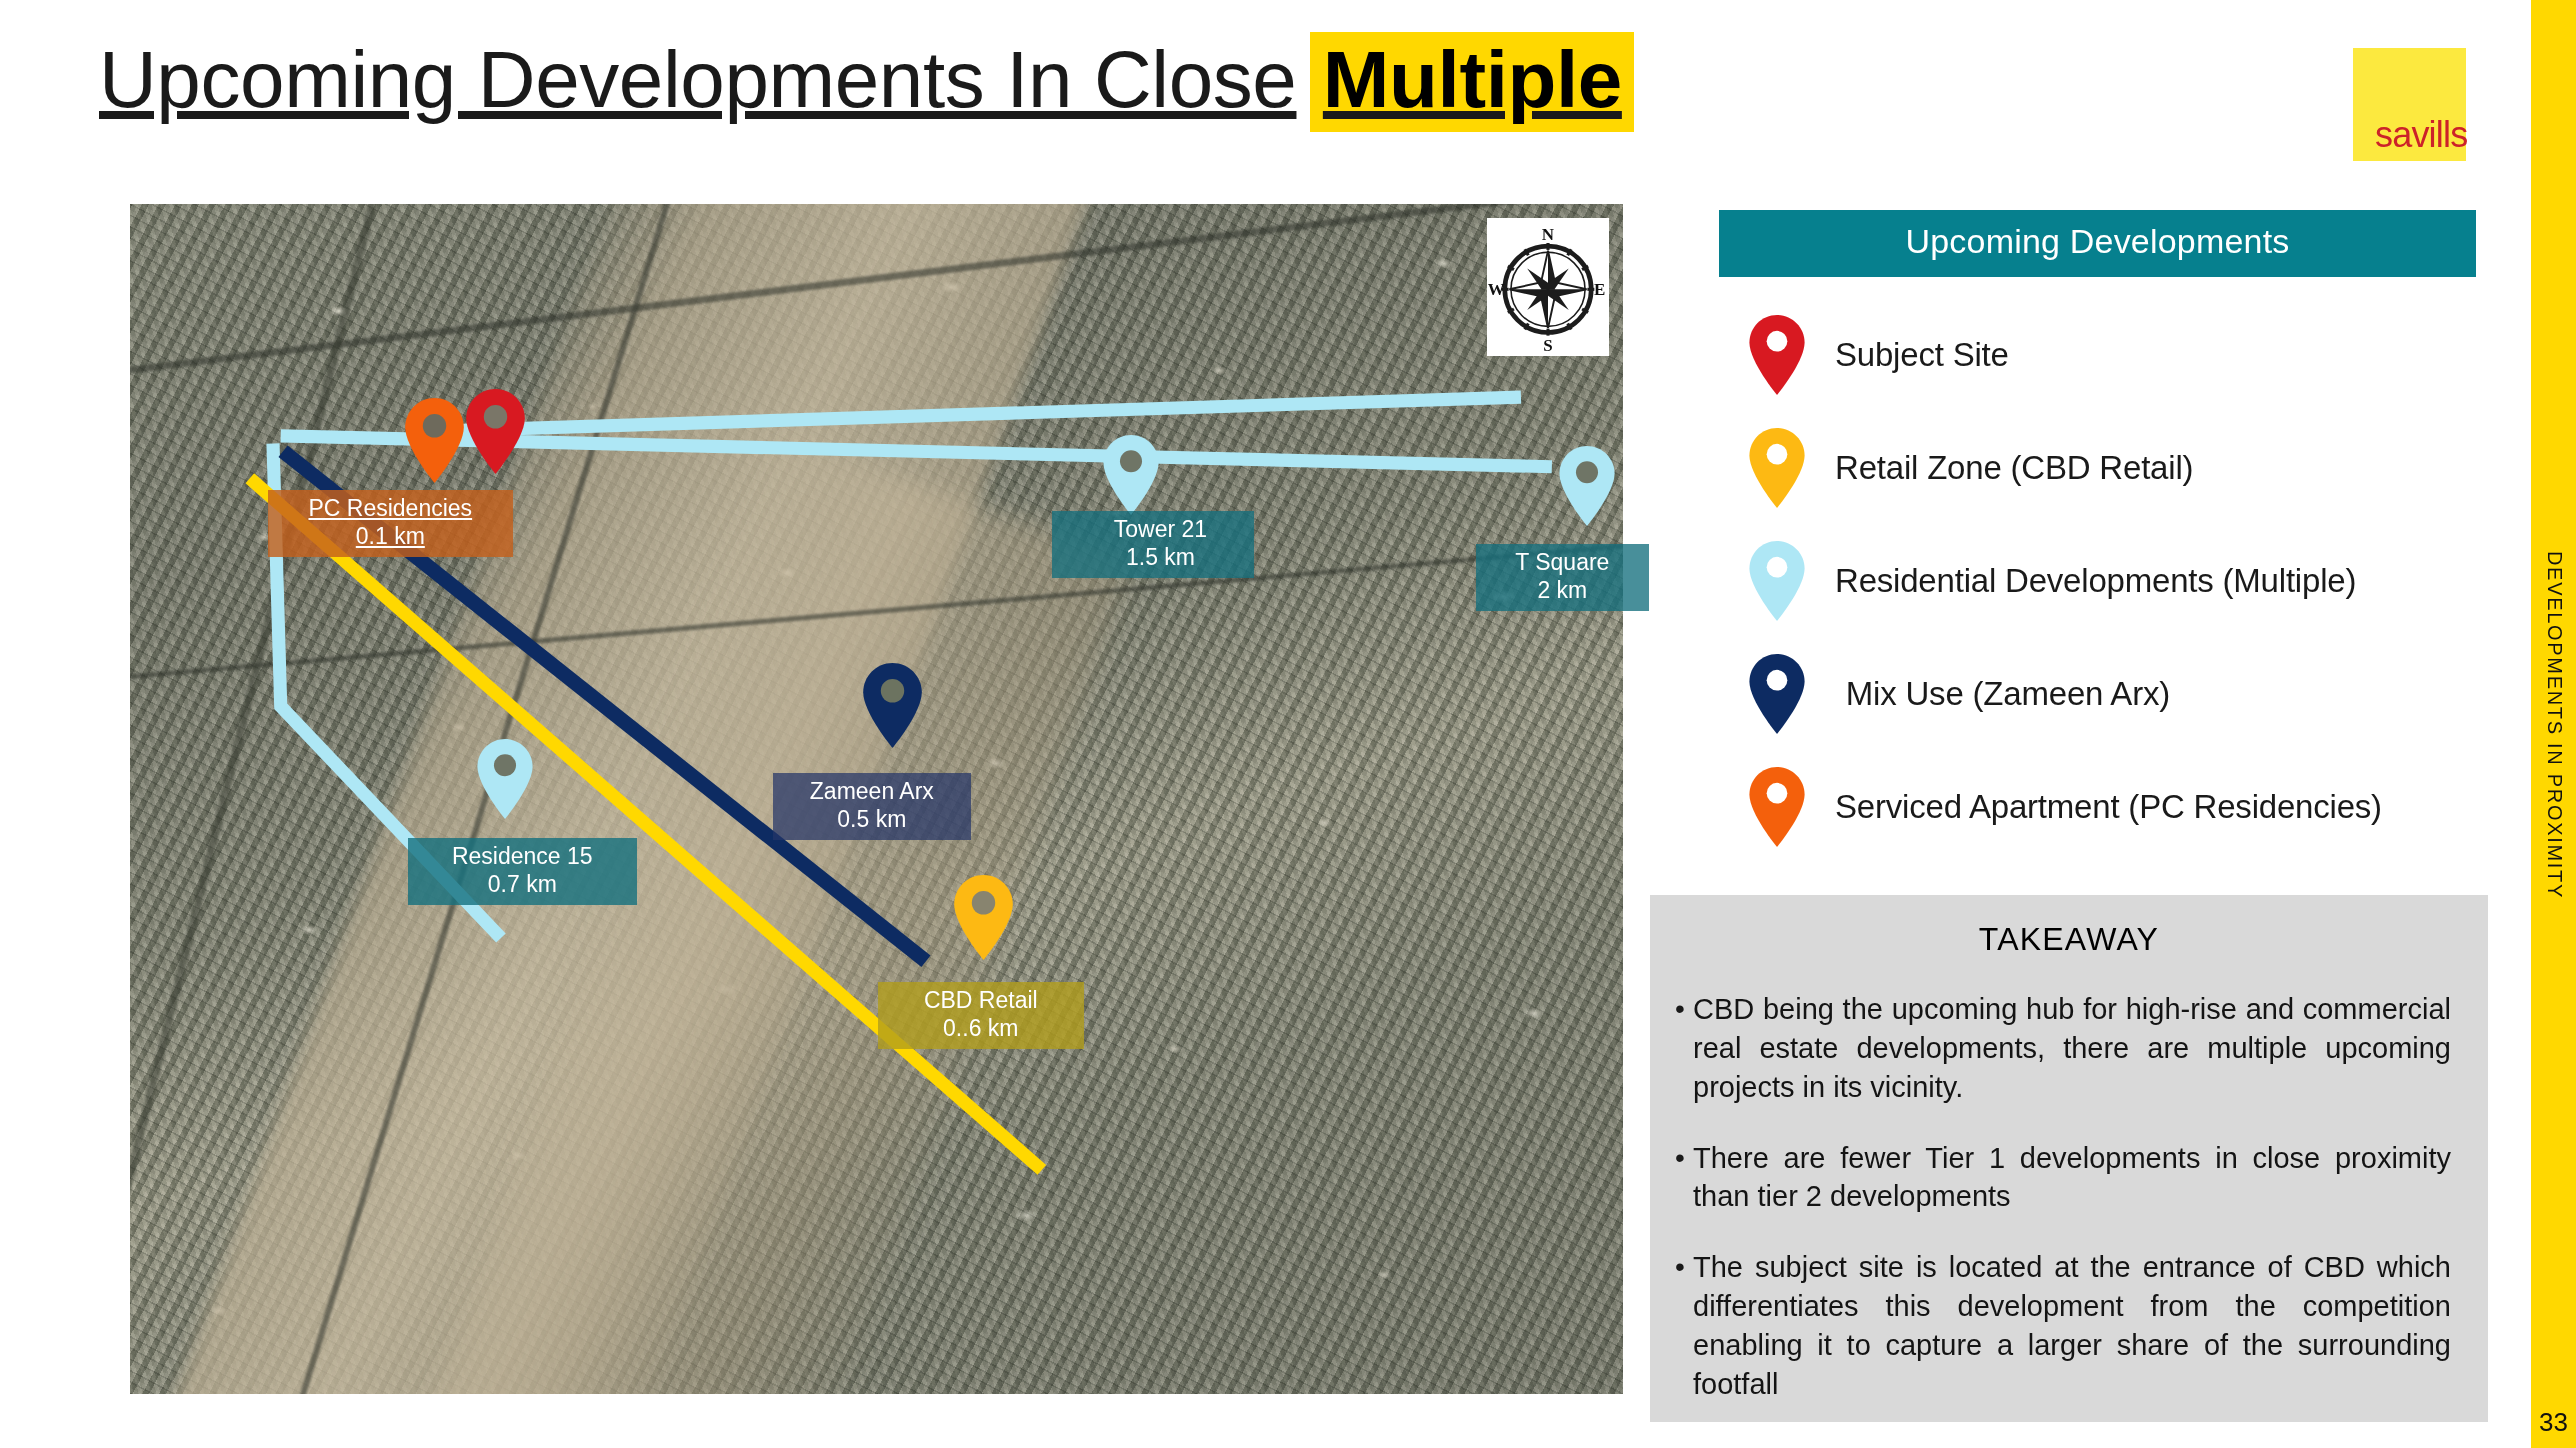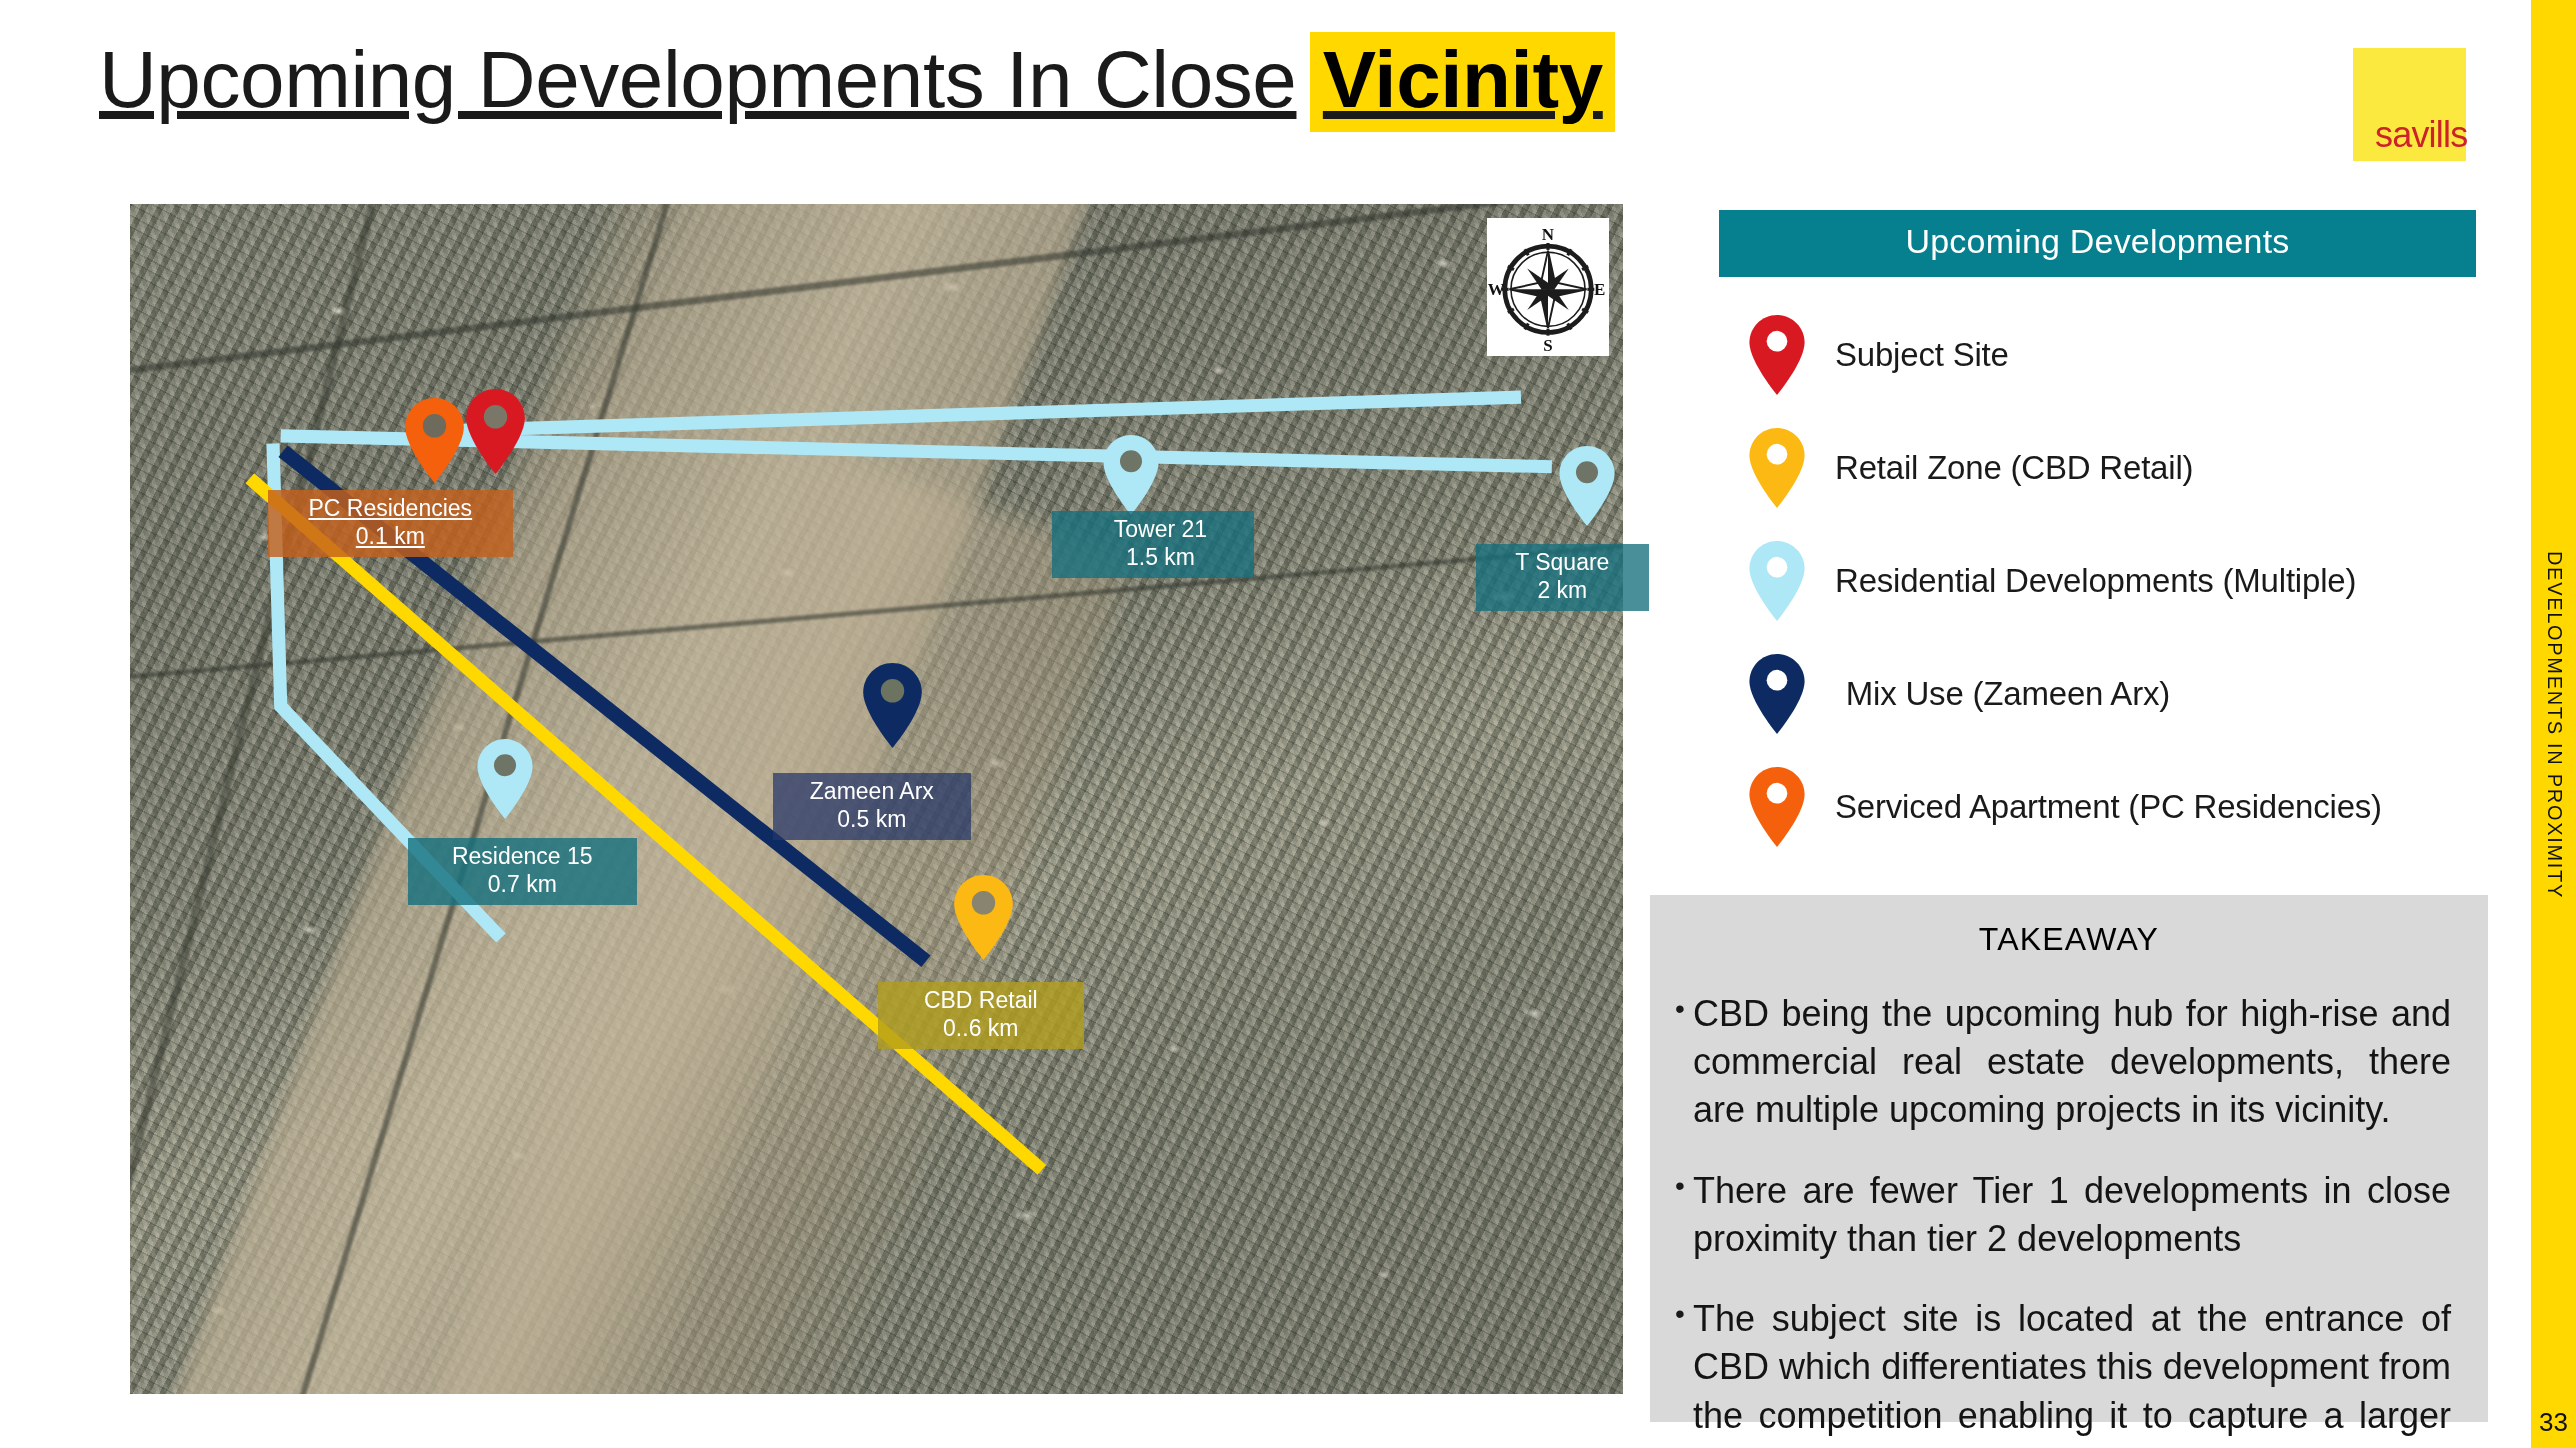--- a/index.html
+++ b/index.html
@@ -164,32 +164,32 @@
   .takeaway-list{
     margin:32px 0 0 0;padding:0 37px 0 17px;list-style:none;
   }
   .takeaway-item{
     display:flex;margin-bottom:32px;
   }
   .bullet{
     flex:0 0 26px;font-size:28px;line-height:1.34;color:#1a1a1a;text-align:center;
   }
   .takeaway-text{
-    font-size:36px;line-height:1.34;color:#141414;
+    font-size:29px;line-height:1.34;color:#141414;
     text-align:justify;text-justify:inter-word;font-weight:400;
   }
 </style>
 </head>
 <body>
 
 <div class="slide">
 
   <div class="title-wrap">
     <span class="title-main">Upcoming Developments In Close</span>
-    <span class="title-hl">Vicinity</span>
+    <span class="title-hl">Multiple</span>
   </div>
 
   <div class="logo">
     <div class="logo-text">savills</div>
   </div>
 
   <div class="rail">
     <div class="rail-text">DEVELOPMENTS IN PROXIMITY</div>
     <div class="rail-page">33</div>
   </div>

